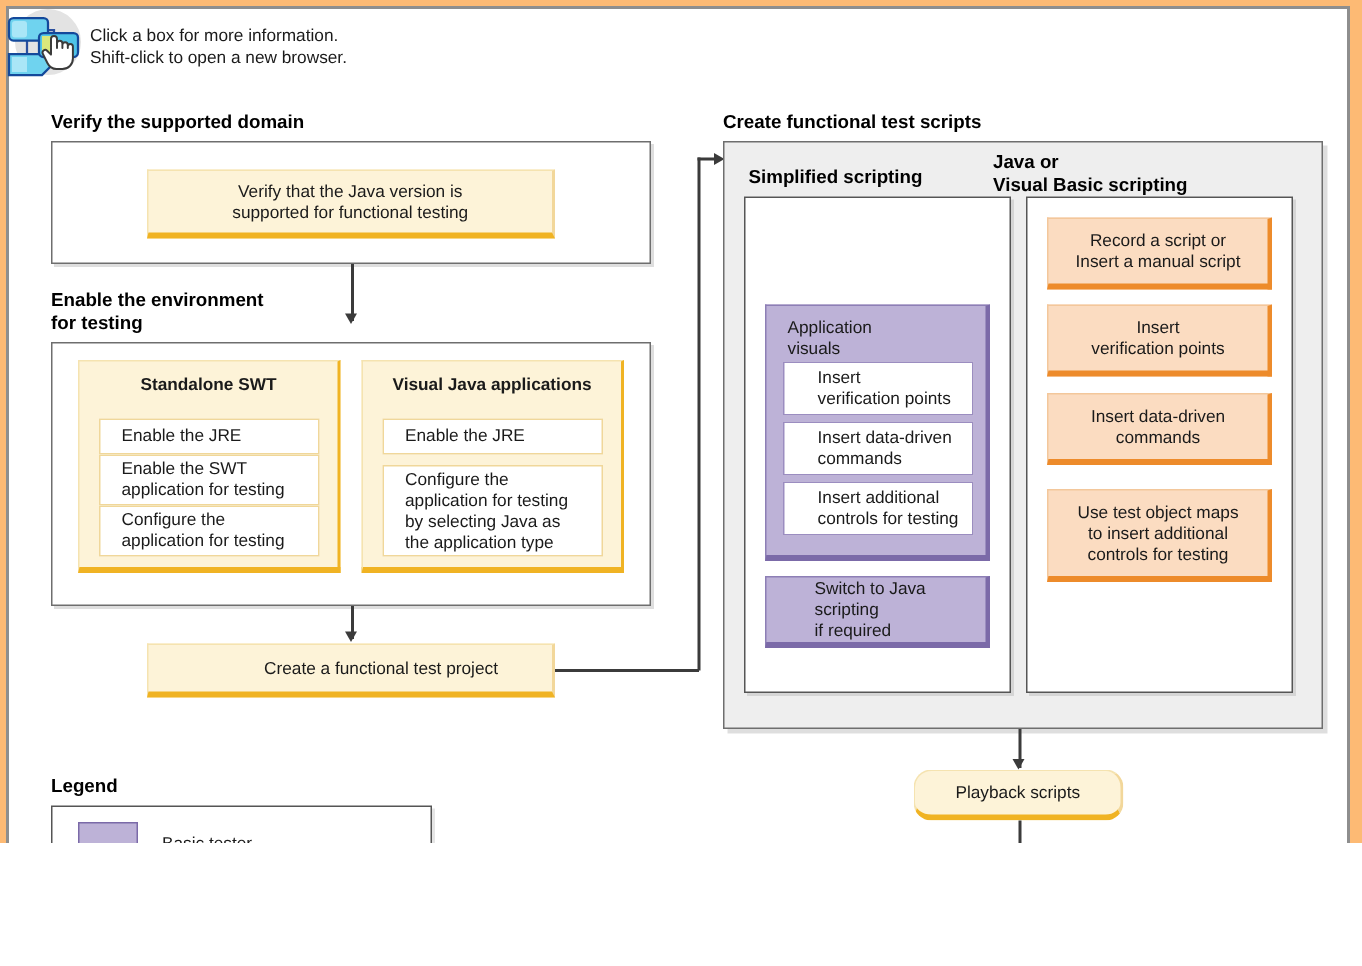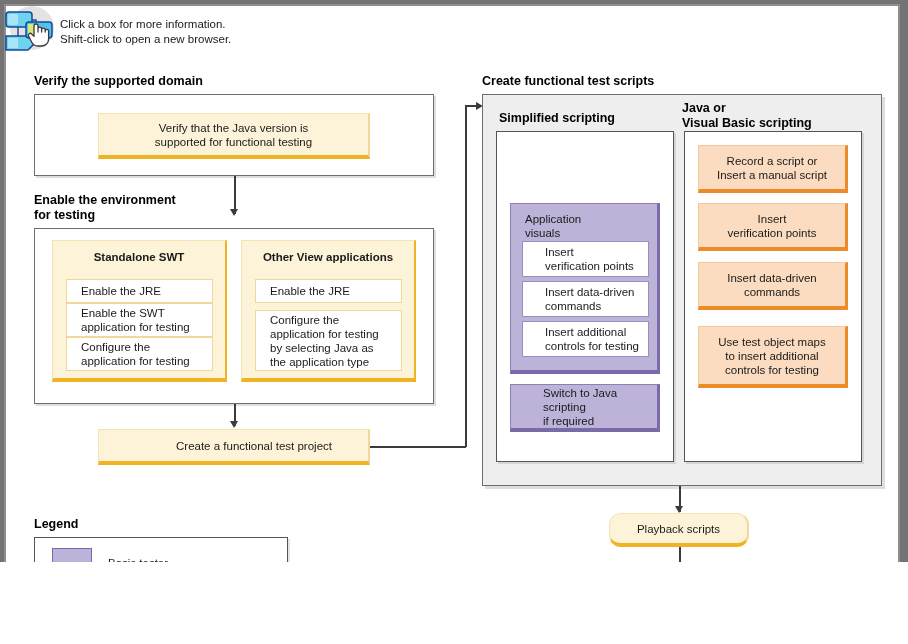--- a/index.html
+++ b/index.html
@@ -2,21 +2,21 @@
 <html><head>
 <meta charset="utf-8">
 <style>
   html,body{margin:0;padding:0;background:#ffffff;}
   body{font-family:"Liberation Sans","DejaVu Sans",sans-serif;}
 
   #page{
     position:relative;
     width:908px;height:562px;
     box-sizing:border-box;
-    background:#737373;
+    background:#fdba74;
     overflow:hidden;
   }
 
   
   .outer-frame{
     position:absolute;left:4px;top:4px;
     width:896px;height:632px;
     box-sizing:border-box;
     border:2px solid #8e8e8e;
     background:#ffffff;
@@ -202,21 +202,21 @@
   <div class="grp-yellow" style="left:52px;top:240px;width:175px;height:142px;">
     <div class="grp-title">Standalone SWT</div>
   </div>
   <div class="sub-white-y" style="left:66px;top:279px;width:147px;height:24px;">Enable the JRE</div>
   <div class="sub-white-y" style="left:66px;top:303px;width:147px;height:34px;">Enable the SWT
 application for testing</div>
   <div class="sub-white-y" style="left:66px;top:337px;width:147px;height:34px;">Configure the
 application for testing</div>
 
   <div class="grp-yellow" style="left:241px;top:240px;width:175px;height:142px;">
-    <div class="grp-title">Other View applications</div>
+    <div class="grp-title">Visual Java applications</div>
   </div>
   <div class="sub-white-y" style="left:255px;top:279px;width:147px;height:24px;">Enable the JRE</div>
   <div class="sub-white-y" style="left:255px;top:310px;width:147px;height:61px;">Configure the
 application for testing
 by selecting Java as
 the application type</div>
 
   <div class="ln ln-v" style="left:234px;top:404px;height:22px;"></div>
   <div class="arrow-down" style="left:230px;top:421px;"></div>
 
@@ -232,21 +232,21 @@
 
   <div class="legend-row" style="left:52px;top:548px;">
     <span class="swatch swatch-purple"></span>
     <span class="legend-label">Basic tester</span>
   </div>
 
   <div class="sec-title" style="left:482px;top:74px;">Create functional test scripts</div>
   <div class="panel-gray" style="left:482px;top:94px;width:400px;height:392px;"></div>
 
   <div class="sec-title" style="left:499px;top:111px;">Simplified scripting</div>
-  <div class="sec-title" style="left:682px;top:101px;">Java or
+  <div class="sec-title" style="left:662px;top:101px;">Java or
 Visual Basic scripting</div>
 
   <div class="panel-plain" style="left:496px;top:131px;width:178px;height:331px;"></div>
 
 
   <div class="grp-purple" style="left:510px;top:203px;width:150px;height:171px;">
     <div class="grp-purple-title">Application
 visuals</div>
   </div>
   <div class="sub-white-p" style="left:522px;top:241px;width:127px;height:36px;">Insert

